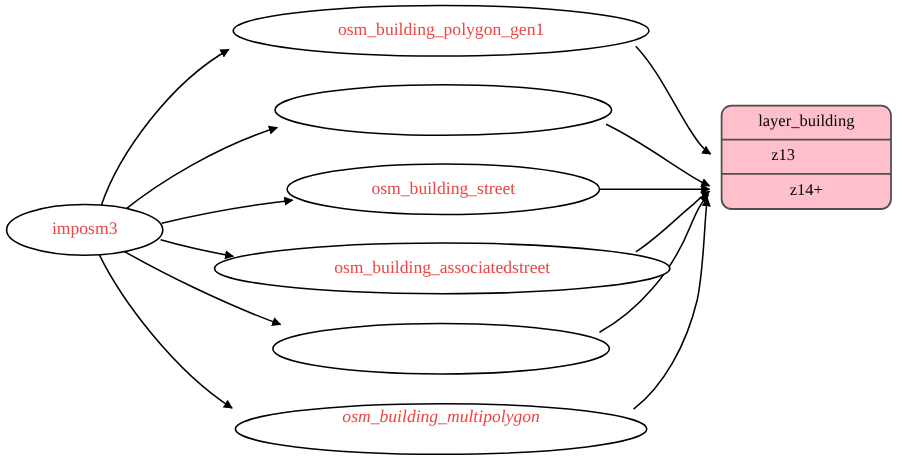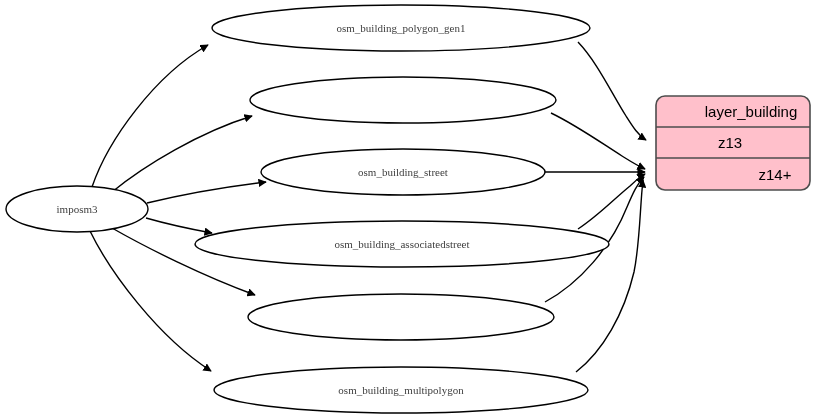--- a/index.html
+++ b/index.html
@@ -20,37 +20,36 @@
   #graph-svg {
     position: absolute;
     left: 0;
     top: 0;
     width: 820px;
     height: 419px;
   }
   .node-label {
     position: absolute;
     font-family: "Liberation Serif", "DejaVu Serif", serif;
-    font-size: 11px;
-    color: #404040;
+    font-size: 16px;
+    color: #ef4444;
     white-space: nowrap;
     text-align: center;
     transform: translate(-50%, -50%);
     pointer-events: none;
   }
   .table-cell-label {
     position: absolute;
-    font-family: Liberation Sans, sans-serif;
+    font-family: Liberation Serif, serif;
     font-size: 15px;
     color: #000000;
     white-space: nowrap;
     text-align: center;
     transform: translate(-50%, -50%);
     pointer-events: none;
-    margin-left: 18px;
   }
 </style>
 </head>
 <body>
 
 <div id="graph-root">
 
   <svg id="graph-svg" viewBox="0 0 820 419" xmlns="http://www.w3.org/2000/svg">
 
     <defs>
@@ -113,21 +112,21 @@
   <div class="node-label" style="left:77px; top:209px;">imposm3</div>
 
   <div class="node-label" style="left:401px; top:28px;">osm_building_polygon_gen1</div>
 
 
   <div class="node-label" style="left:403px; top:172px;">osm_building_street</div>
 
   <div class="node-label" style="left:402px; top:244px;">osm_building_associatedstreet</div>
 
 
-  <div class="node-label" style="left:401px; top:390px;">osm_building_multipolygon</div>
+  <div class="node-label" style="left:401px; top:380px;font-style:italic;">osm_building_multipolygon</div>
 
   <div class="table-cell-label" style="left:733px; top:111px;">layer_building</div>
 
   <div class="table-cell-label" style="left:712px; top:142px;">z13</div>
 
-  <div class="table-cell-label" style="left:757px; top:174px;">z14+</div>
+  <div class="table-cell-label" style="left:733px; top:174px;">z14+</div>
 
 </div>
 
 </body></html>

